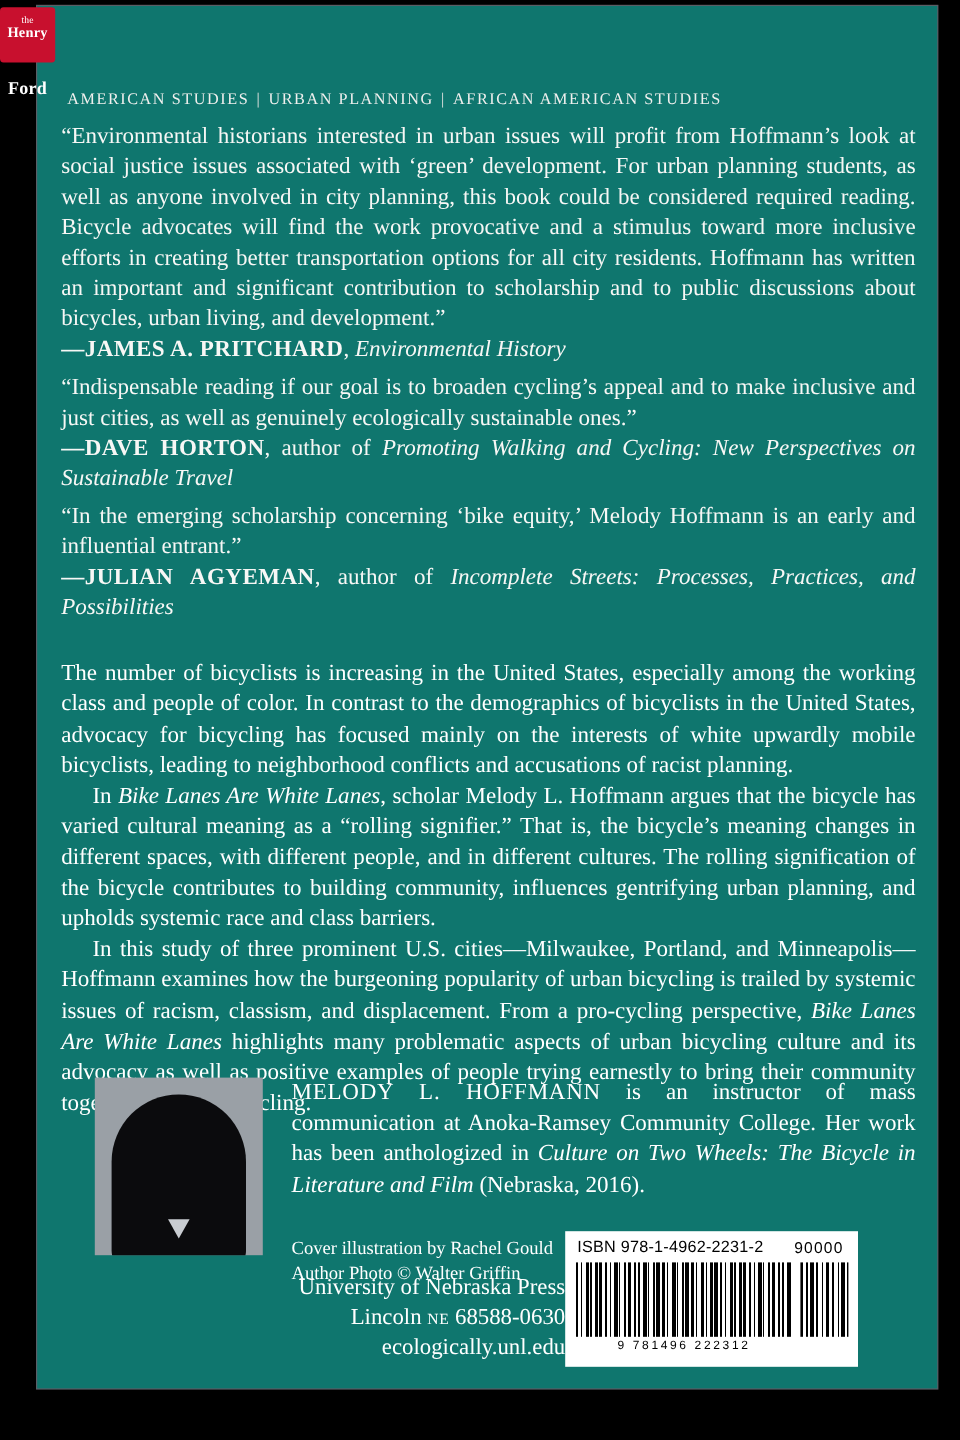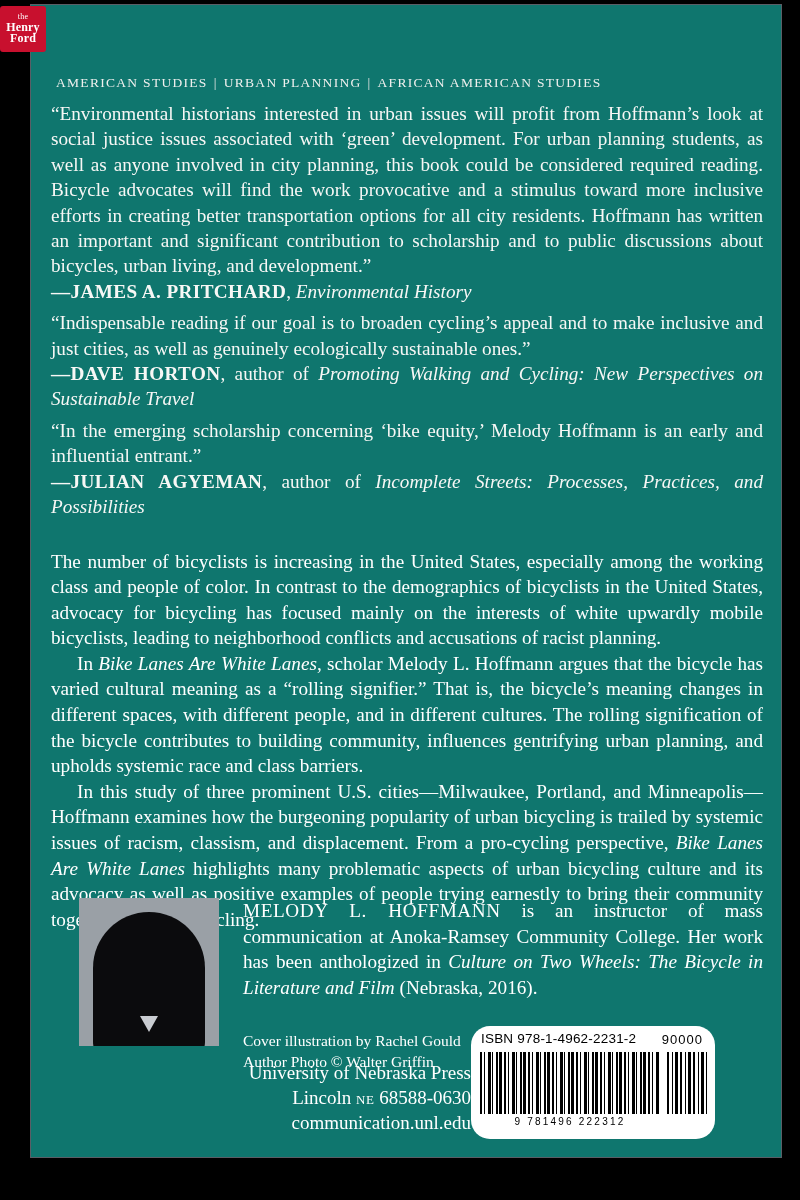--- a/index.html
+++ b/index.html
@@ -44,21 +44,21 @@
     font-size: 10px;
     line-height: 11px;
     text-align: center;
     padding-top: 5px;
     box-sizing: border-box;
     z-index: 40;
     letter-spacing: 0.2px;
   }
   .logo .l1 { font-size: 8px; display: block; text-align: center; }
   .logo .l2 { font-size: 12px; display: block; font-weight: bold; }
-  .logo .l3 { font-size: 12px; display: block; font-weight: bold; }
+  .logo .l3 { font-size: 15px; display: block; font-weight: bold; margin-top: 36px; }
 
   .subjects {
     position: absolute;
     left: 25px;
     top: 70px;
     width: 700px;
     color: #f0f0ee;
     font-family: "Liberation Serif", serif;
     font-size: 13.5px;
     letter-spacing: 1.3px;
@@ -174,21 +174,20 @@
   .publisher .sc-small { font-variant: small-caps; letter-spacing: 0.5px; }
 
   .isbn-box {
     position: absolute;
     left: 440px;
     top: 1021px;
     width: 244px;
     height: 113px;
     background: #ffffff;
     color: #000000;
-    border-radius: 19px;
   }
   .isbn-text {
     position: absolute;
     left: 10px;
     top: 5px;
     font-family: "Liberation Sans", sans-serif;
     font-size: 13.5px;
     letter-spacing: 0.2px;
     color: #000;
   }
@@ -293,21 +292,21 @@
       </div>
       <div class="credits">
         <div>Cover illustration by Rachel Gould</div>
         <div>Author Photo © Walter Griffin</div>
       </div>
     </div>
 
     <div class="publisher">
       <div>University of Nebraska Press</div>
       <div><span>Lincoln </span><span class="sc-small">ne</span><span> 68588-0630</span></div>
-      <div>communication.unl.edu</div>
+      <div>ecologically.unl.edu</div>
     </div>
 
     <div class="isbn-box">
       <div class="isbn-text">ISBN 978-1-4962-2231-2</div>
       <div class="isbn-5digit">90000</div>
       <div class="barcode"></div>
       <div class="barcode2"></div>
       <div class="barcode-digits">9 781496 222312</div>
     </div>
 

